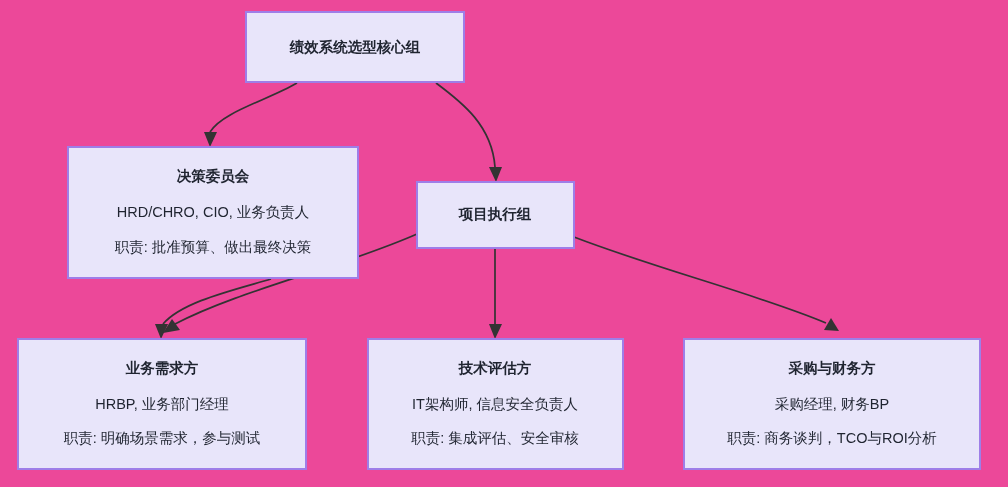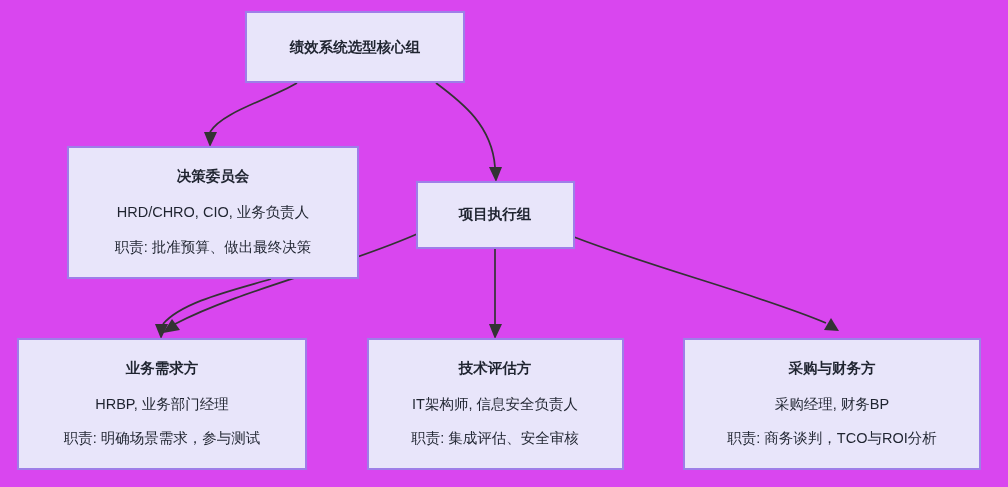--- a/index.html
+++ b/index.html
@@ -10,21 +10,21 @@
   body {
     width: 1008px;
     height: 487px;
     font-family: "Liberation Sans", "DejaVu Sans", sans-serif;
     overflow: hidden;
   }
   #diagram-root {
     position: relative;
     width: 1008px;
     height: 487px;
-    background: #d946ef;
+    background: #ec4899;
   }
   svg#flow {
     position: absolute;
     top: 0;
     left: 0;
     width: 1008px;
     height: 487px;
     display: block;
   }
   .node-rect {

